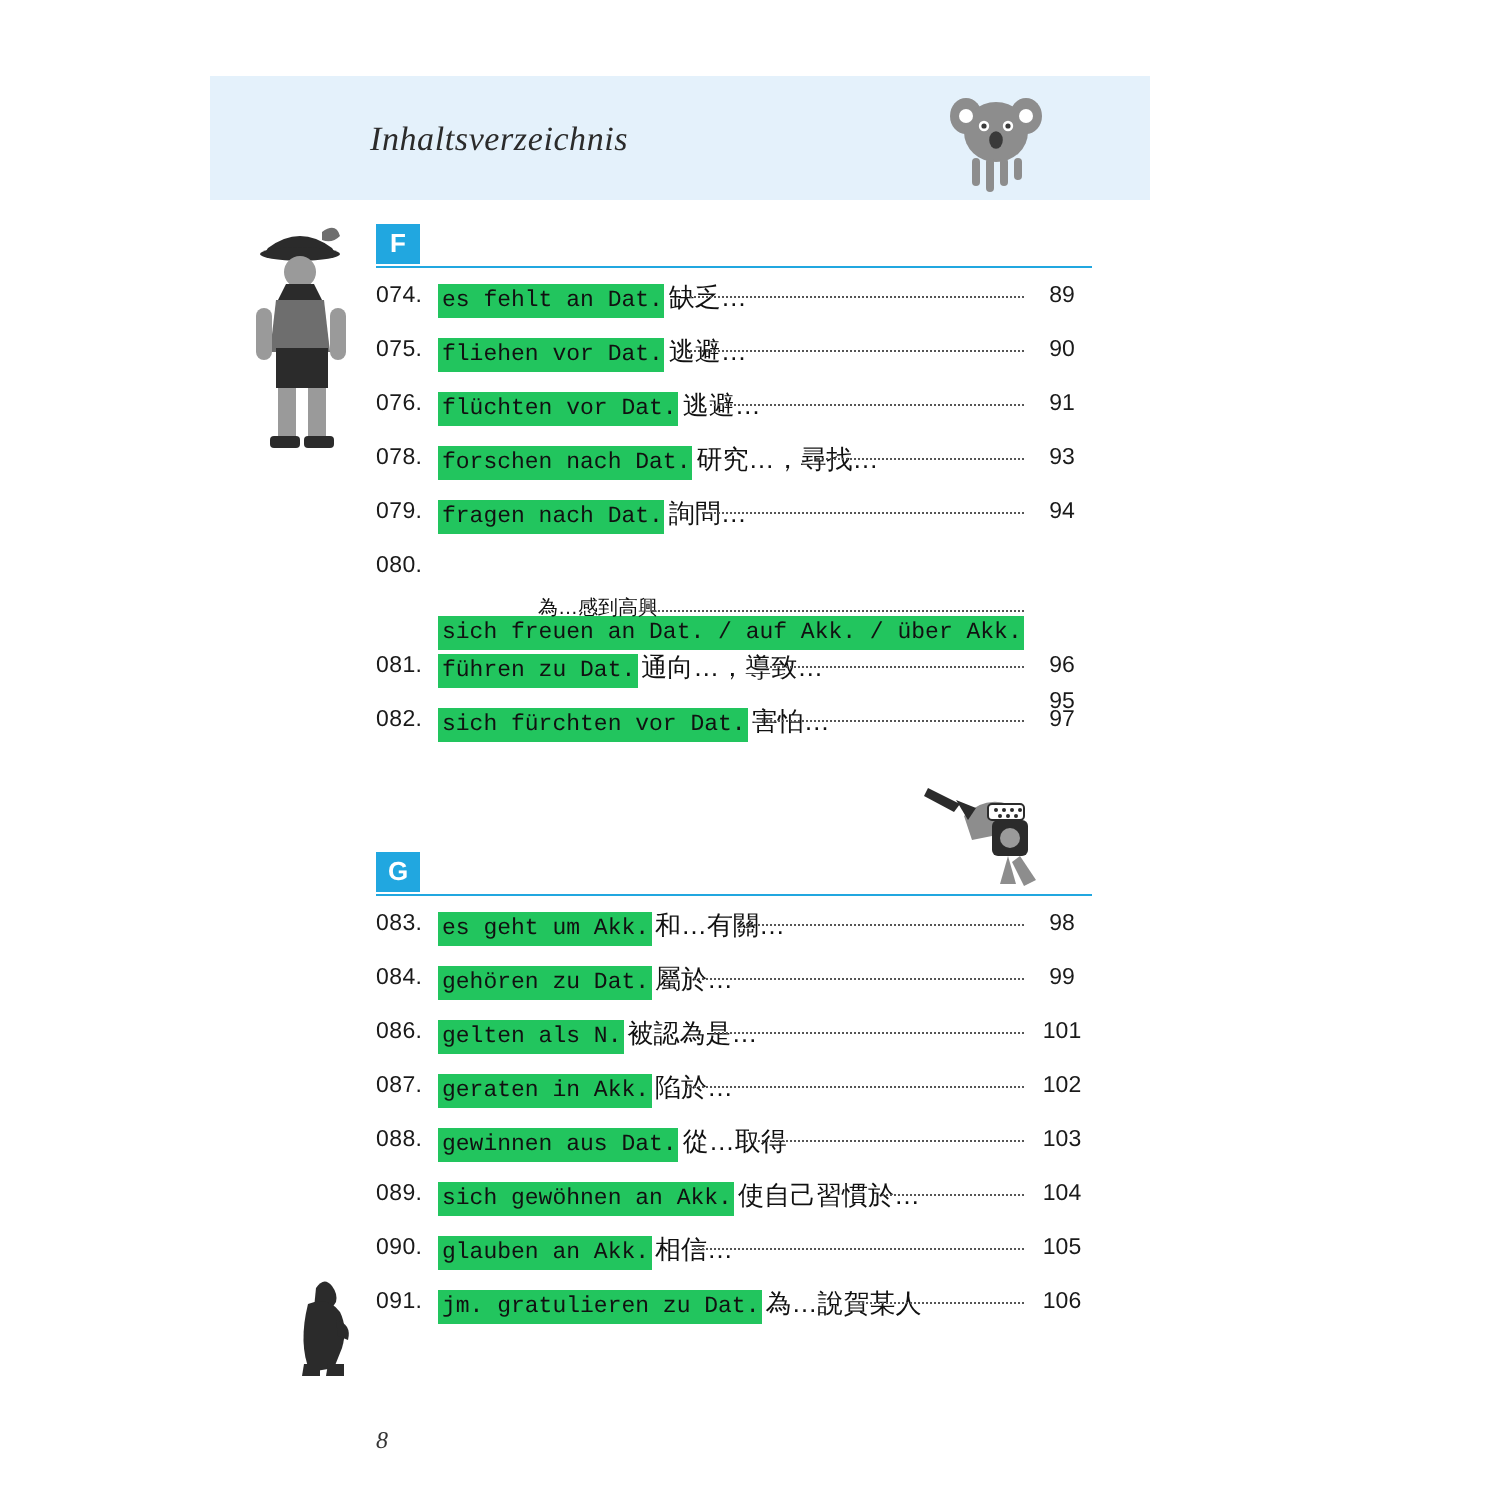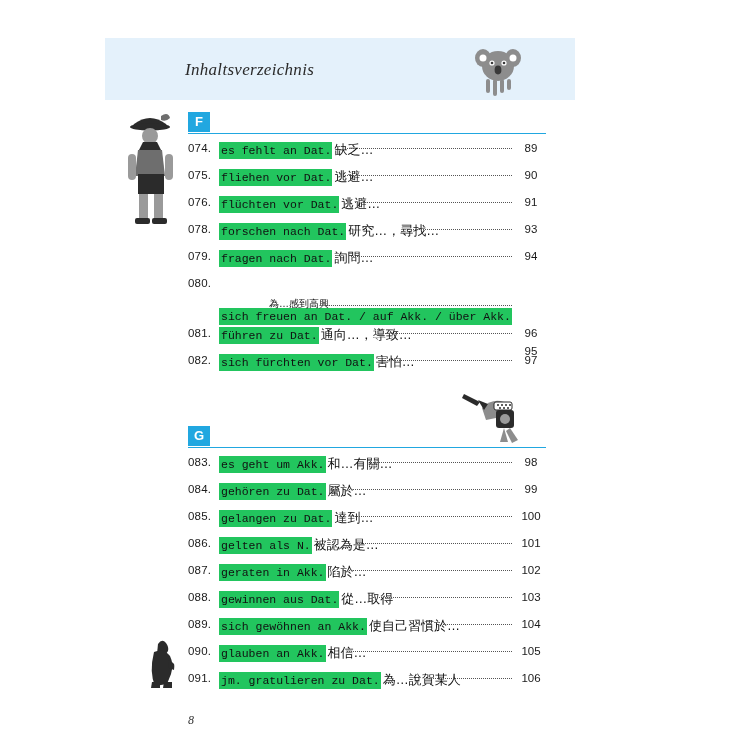--- a/index.html
+++ b/index.html
@@ -326,26 +326,20 @@
         <span class="dots" style="left: 185px; width: 139px;"></span>
         <span class="pageno">98</span>
       </div>
       <div class="entry">
         <span class="num">084.</span>
         <span class="term-wrap"><span class="term">gehören zu Dat.</span><span class="gloss">屬於…</span></span>
         <span class="dots" style="left: 159px; width: 165px;"></span>
         <span class="pageno">99</span>
       </div>
       <div class="entry">
-        <span class="num">085.</span>
-        <span class="term-wrap"><span class="term">gelangen zu Dat.</span><span class="gloss">達到…</span></span>
-        <span class="dots" style="left: 165px; width: 159px;"></span>
-        <span class="pageno">100</span>
-      </div>
-      <div class="entry">
         <span class="num">086.</span>
         <span class="term-wrap"><span class="term">gelten als N.</span><span class="gloss">被認為是…</span></span>
         <span class="dots" style="left: 169px; width: 155px;"></span>
         <span class="pageno">101</span>
       </div>
       <div class="entry">
         <span class="num">087.</span>
         <span class="term-wrap"><span class="term">geraten in Akk.</span><span class="gloss">陷於…</span></span>
         <span class="dots" style="left: 155px; width: 169px;"></span>
         <span class="pageno">102</span>

